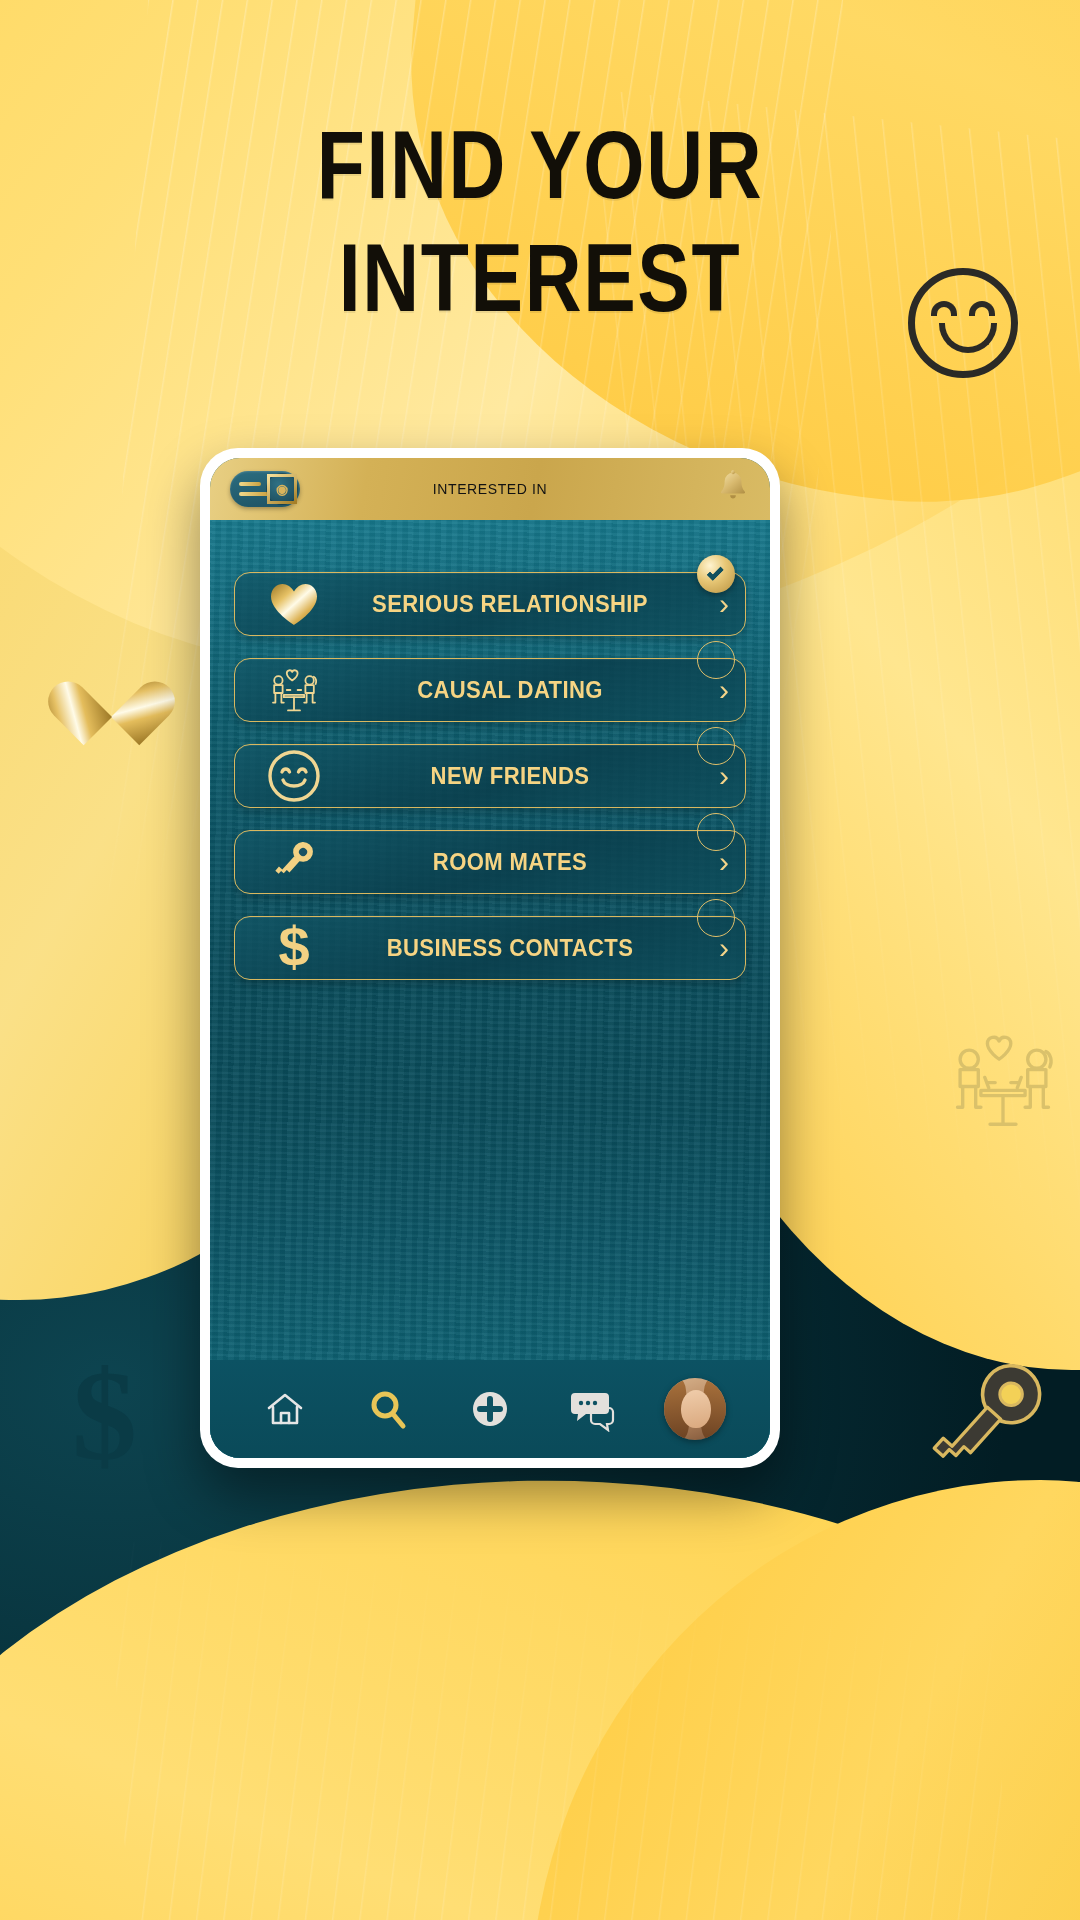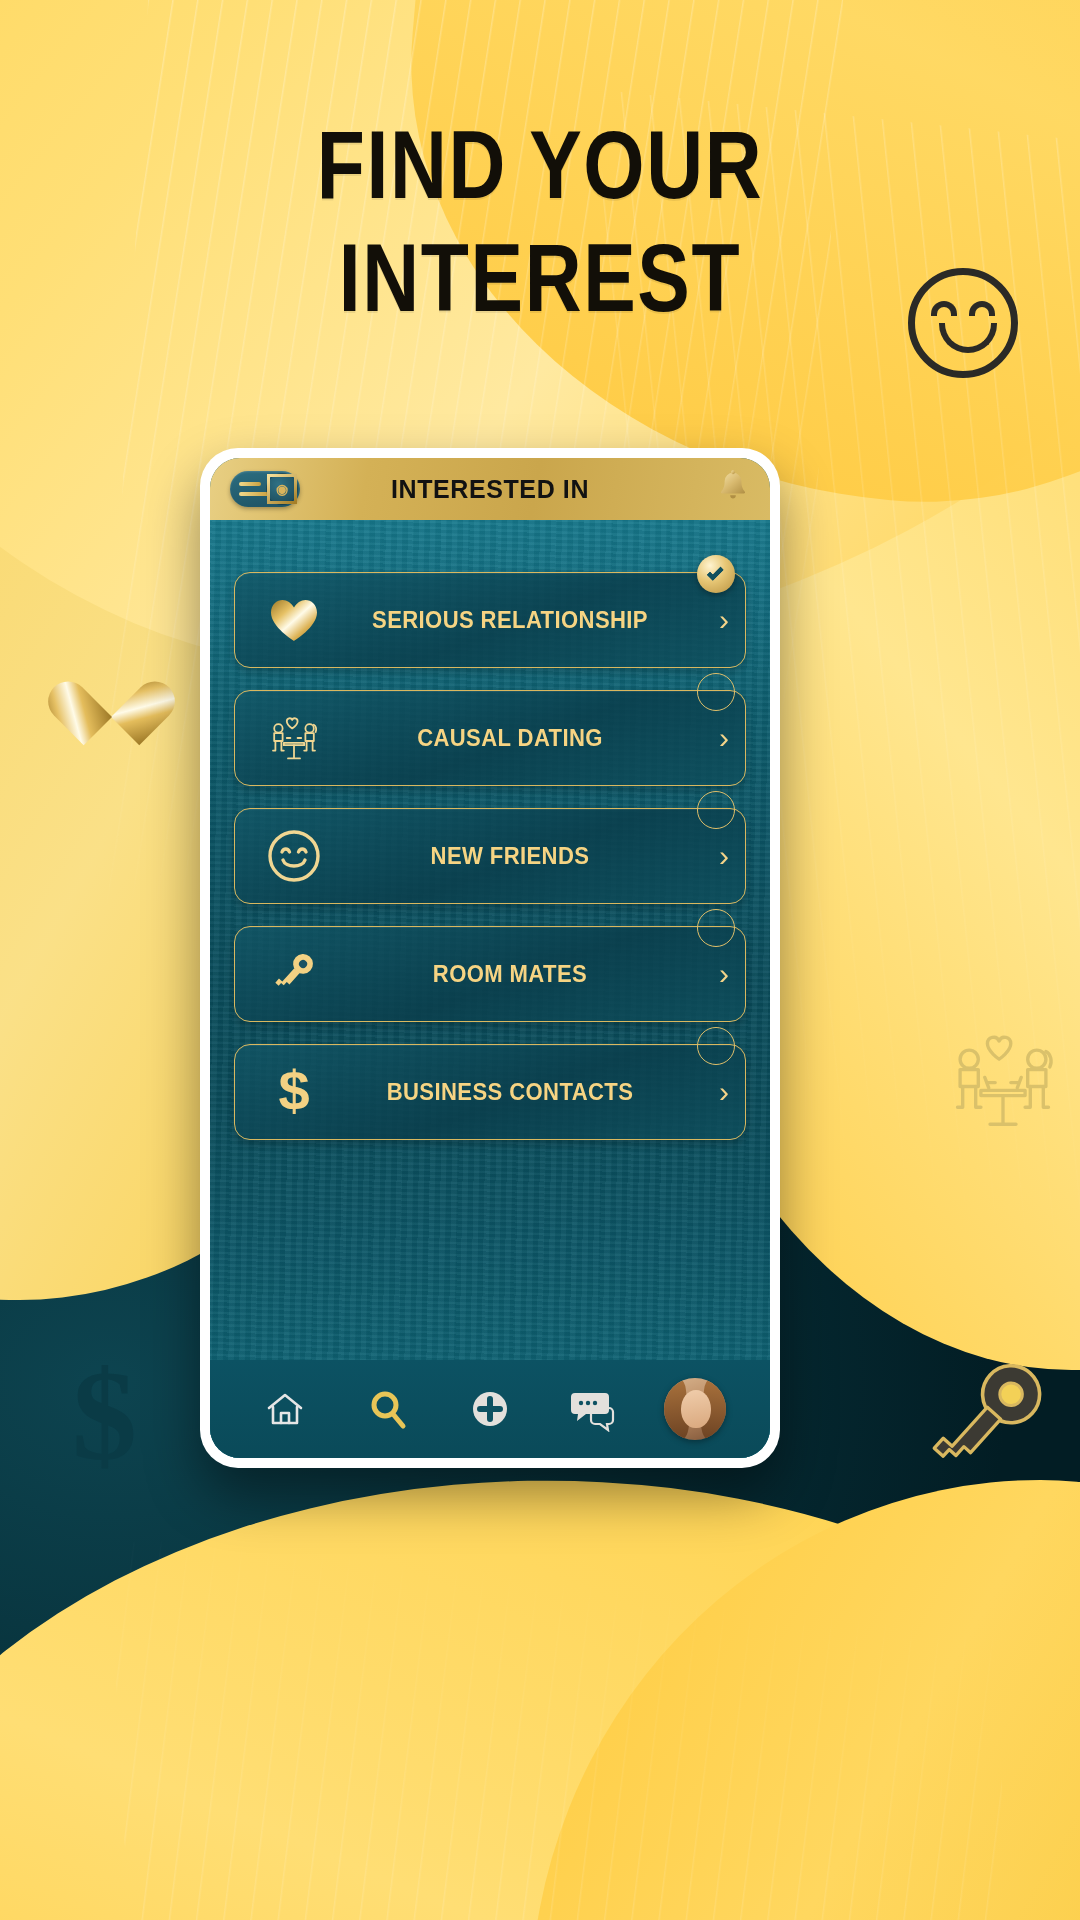--- a/index.html
+++ b/index.html
@@ -195,21 +195,21 @@
     position:absolute; right:3px; top:3px;
     width:30px; height:30px; border-radius:50%;
     border:3px solid; border-image:linear-gradient(145deg,#f6e09a,#a47d26) 1;
     background:radial-gradient(circle at 35% 30%,#2f7185,#1b4a59);
     box-shadow:0 0 0 1px rgba(0,0,0,.25);
     display:flex; align-items:center; justify-content:center;
     font-size:14px; color:#d9b45c; font-weight:bold;
   }
   .app-title {
     position:absolute; left:0; right:0; text-align:center;
-    font-size:25px; font-weight:bold; letter-spacing:.6px;
+    font-size:14px; font-weight:normal; letter-spacing:.6px;
     color:#121212; pointer-events:none;
   }
   .bell-btn { margin-left:auto; flex:0 0 auto; position:relative; z-index:2; }
 
   
   .app-body {
     flex:1 1 auto; position:relative; overflow:hidden;
     background:
       linear-gradient(180deg, rgba(13,99,116,.0) 0%, rgba(5,60,72,.55) 62%, rgba(6,72,86,.25) 100%),
       linear-gradient(180deg,#17798d 0%, #0f6577 22%, #0d5a6b 50%, #11697c 78%, #12788c 100%);
@@ -228,21 +228,21 @@
       rgba(0,0,0,.035) 6px, rgba(0,0,0,.035) 11px);
   }
 
   .card-list {
     position:relative; z-index:3;
     padding:52px 24px 0 24px;
     display:flex; flex-direction:column; gap:22px;
   }
   .interest-card {
     position:relative;
-    height:96px; border-radius:16px;
+    height:64px; border-radius:16px;
     border:1.5px solid #d9b85f;
     background:linear-gradient(160deg, rgba(18,86,102,.75) 0%, rgba(10,62,76,.86) 55%, rgba(14,78,92,.78) 100%);
     box-shadow:inset 0 1px 0 rgba(255,255,255,.07), 0 4px 10px rgba(0,0,0,.2);
     display:flex; align-items:center;
     padding:0 52px 0 26px;
   }
   .card-icon { width:66px; flex:0 0 66px; display:flex; align-items:center; justify-content:center; }
   .card-label {
     flex:1 1 auto; text-align:center;
     color:#f6d483; font-size:23px; font-weight:bold; letter-spacing:.4px;

